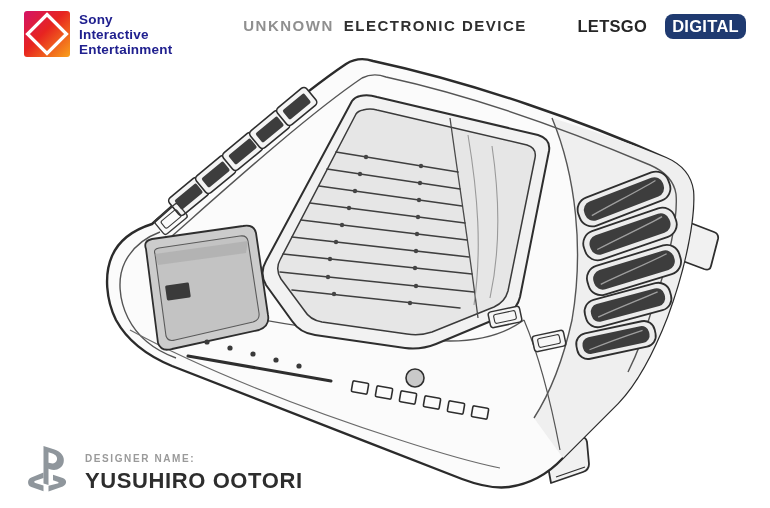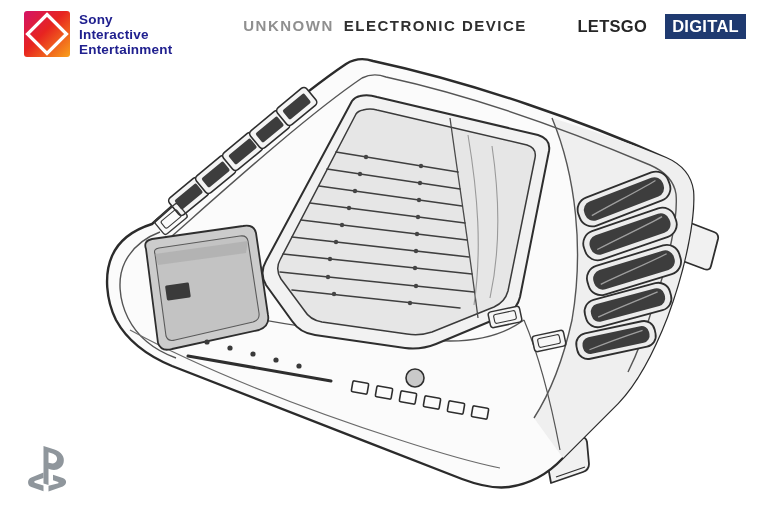--- a/index.html
+++ b/index.html
@@ -191,25 +191,29 @@
         <div>Entertainment</div>
       </div>
     </div>
 
     <div class="page-title">
       <span class="muted">UNKNOWN</span><span class="strong">ELECTRONIC DEVICE</span>
     </div>
 
     <div class="letsgo">
       <span class="t1" style="color: rgb(38, 38, 38);">LETSGO</span>
-      <span class="t2" style="background-color: rgb(31, 58, 112);">DIGITAL</span>
+      <span class="t2" style="background-color: rgb(31, 58, 112); border-radius: 8px;">DIGITAL</span>
     </div>
   </header>
 
   <footer class="ftr">
     <svg width="46" height="50" viewBox="0 0 46 50" fill="currentColor" style="color:#8f969c">
       <path d="M17.5 0 L28.5 3.6 C35.5 5.9 39.2 11.2 37.5 17 C35.8 22.7 30 25.2 23.8 23.2 L22 22.6 L22 16.4 L23.9 17 C27.2 18.1 30 17.1 30.9 14.1 C31.7 11.2 29.9 8.7 26.4 7.5 L22.5 6.2 L22.5 39 L17.5 37.4 Z"></path>
       <path d="M17.5 26.4 L17.5 32 L9.4 34.8 C7.8 35.4 7.8 36.4 9.4 36.9 L17.5 39.6 L17.5 45.2 L5.3 41 C1 39.5 1 32.9 5.3 31.4 Z"></path>
       <path d="M22.5 39.8 L22.5 45.4 L36.8 40.4 C41.2 38.8 41.2 33.6 36.8 32.1 L27 28.7 L27 34.2 L31.5 35.7 C33 36.2 33 37.1 31.5 37.6 Z"></path>
     </svg>
+    <div class="ftr-text">
+      <div class="designer-label">DESIGNER NAME:</div>
+      <div class="designer-name">YUSUHIRO OOTORI</div>
+    </div>
   </footer>
 
 </div>
 
 </body></html>

